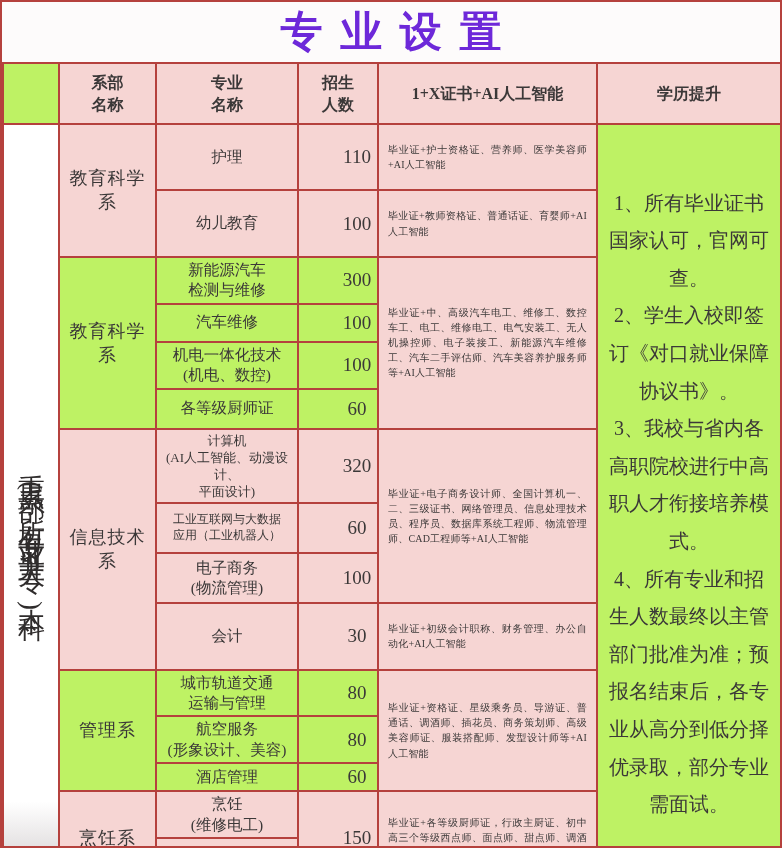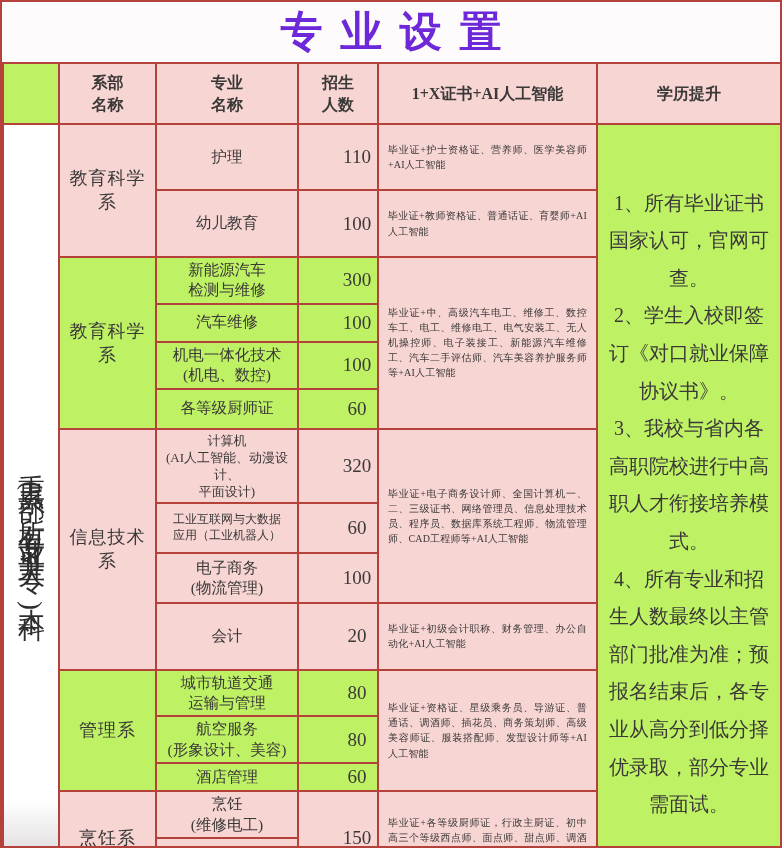--- a/index.html
+++ b/index.html
@@ -142,21 +142,21 @@
 应用（工业机器人）</td>
     <td class="pink num">60</td>
   </tr>
   <tr style="height:50px">
     <td class="pink major">电子商务
 (物流管理)</td>
     <td class="pink num">100</td>
   </tr>
   <tr style="height:40px">
     <td class="pink major">会计</td>
-    <td class="pink num">20</td>
+    <td class="pink num">30</td>
     <td class="pink cert">毕业证+初级会计职称、财务管理、办公自动化+AI人工智能</td>
   </tr>
 
   <tr style="height:43px">
     <td class="dept" rowspan="3">管理系</td>
     <td class="major">城市轨道交通
 运输与管理</td>
     <td class="num">80</td>
     <td class="pink cert" rowspan="3">毕业证+资格证、星级乘务员、导游证、普通话、调酒师、插花员、商务策划师、高级美容师证、服装搭配师、发型设计师等+AI人工智能</td>
   </tr>

